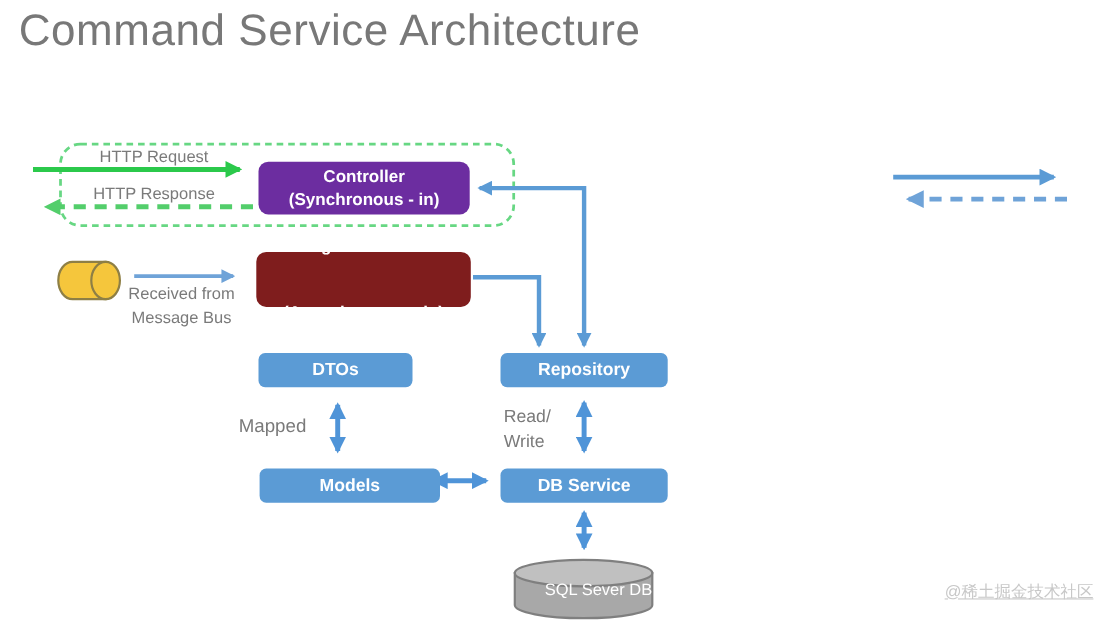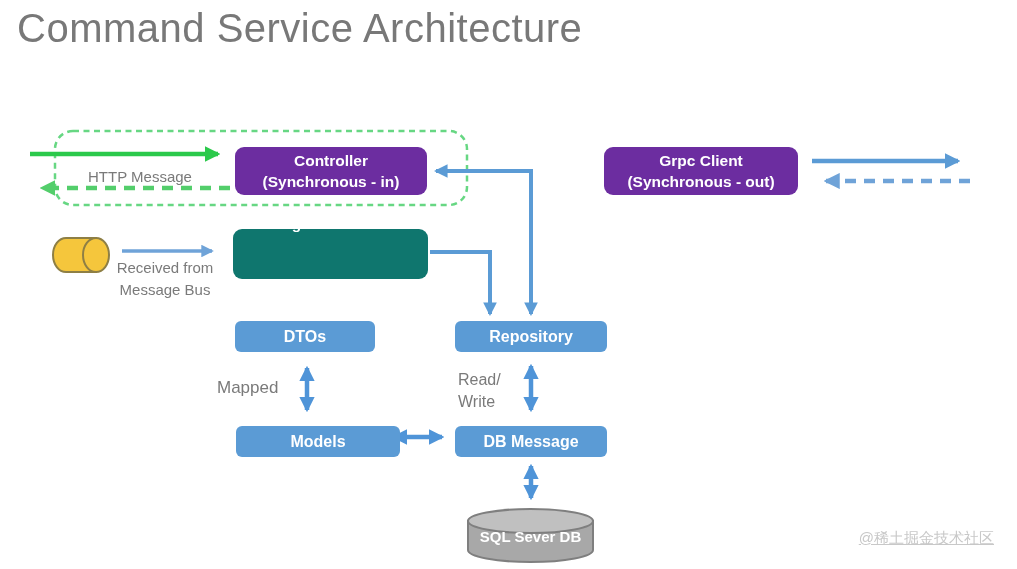--- a/index.html
+++ b/index.html
@@ -18,32 +18,32 @@
   }
   svg.layer{position:absolute;left:0;top:0;}
   .box{
     position:absolute;display:flex;flex-direction:column;
     align-items:center;justify-content:center;
     color:#ffffff;text-align:right;font-weight:700;
   }
   .box.big{font-size:15.5px;line-height:21px;border-radius:9px;}
   .box.small{font-size:16px;border-radius:6px;}
   .purple{background:#6C2DA0;}
-  .navy{background:#0f766e;gap:40px;}
+  .navy{background:#7f1d1d;gap:40px;}
   .blue{background:#5B9BD5;}
   .lbl{
     position:absolute;color:#7A7A7A;font-size:15px;
     line-height:22px;
   }
   .lbl.center{text-align:center;}
   .mapped{font-size:17px;}
   .readwrite{font-size:16px;}
   .cyl-label{
-    position:absolute;color:#ffffff;font-weight:700;
-    font-size:15px;text-align:center;
+    position:absolute;color:#ffffff;font-weight:400;
+    font-size:15px;text-align:right;
   }
   .watermark{
     position:absolute;left:812px;top:529px;width:182px;
     text-align:right;color:#C8C8C8;font-size:15px;text-decoration:underline;
   }
 </style>
 </head>
 <body>
 
 <div class="canvas">
@@ -126,48 +126,45 @@
       <path d="M468 521 L468 550 A62.5 12 0 0 0 593 550 L593 521 Z" fill="#A8A8A8" stroke="#7F7F7F" stroke-width="2"></path>
       <ellipse cx="530.5" cy="521" rx="62.5" ry="12" fill="#C0C0C0" stroke="#7F7F7F" stroke-width="2"></ellipse>
     </g>
   </svg>
 
   <div class="box big purple" style="left:235px;top:147px;width:192px;height:48px;">
     <span>Controller</span>
     <span>(Synchronous - in)</span>
   </div>
 
-  <div class="box big purple" style="left:604px;top:147px;width:194px;height:48px;">
-    <span>Grpc Client</span>
-    <span>(Synchronous - out)</span>
-  </div>
 
   <div class="box big navy" style="left:233px;top:229px;width:195px;height:50px;">
     <span>Msg. Subscriber</span>
     <span>(Asynchronous - in)</span>
   </div>
 
   <div class="box small blue" style="left:235px;top:321px;width:140px;height:31px;">
     <span>DTOs</span>
   </div>
 
   <div class="box small blue" style="left:455px;top:321px;width:152px;height:31px;">
     <span>Repository</span>
   </div>
 
   <div class="box small blue" style="left:236px;top:426px;width:164px;height:31px;">
     <span>Models</span>
   </div>
 
   <div class="box small blue" style="left:455px;top:426px;width:152px;height:31px;">
-    <span>DB Message</span>
+    <span>DB Service</span>
   </div>
 
+  <div class="lbl center" style="left:70px;top:132px;width:140px;">HTTP Request</div>
 
-  <div class="lbl center" style="left:70px;top:166px;width:140px;">HTTP Message</div>
+  <div class="lbl center" style="left:70px;top:166px;width:140px;">HTTP Response</div>
 
   <div class="lbl center" style="left:103px;top:257px;width:124px;">
     <div>Received from</div>
     <div>Message Bus</div>
   </div>
 
   <div class="lbl mapped" style="left:217px;top:377px;">Mapped</div>
 
   <div class="lbl readwrite" style="left:458px;top:369px;">
     <div>Read/</div>

